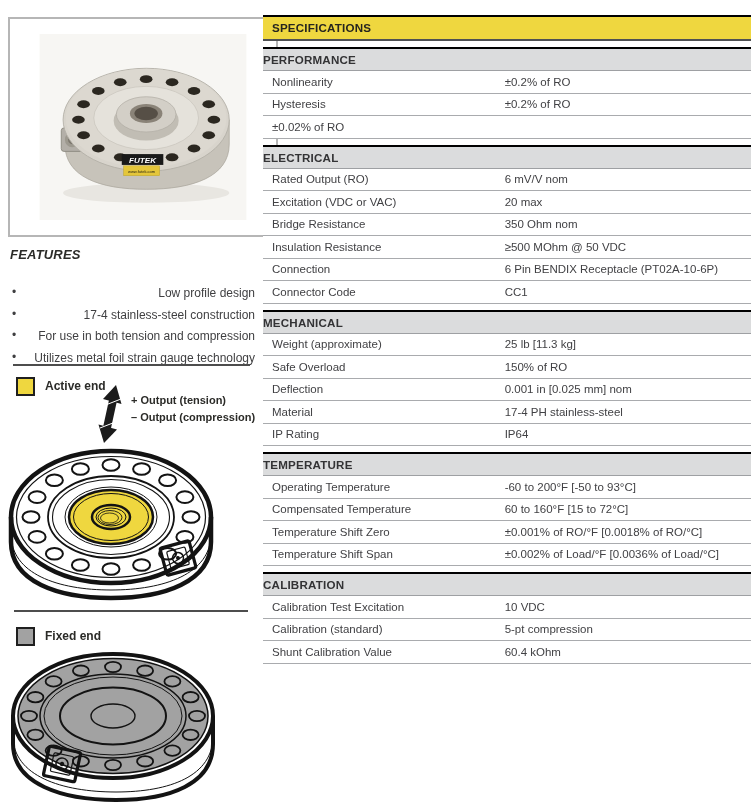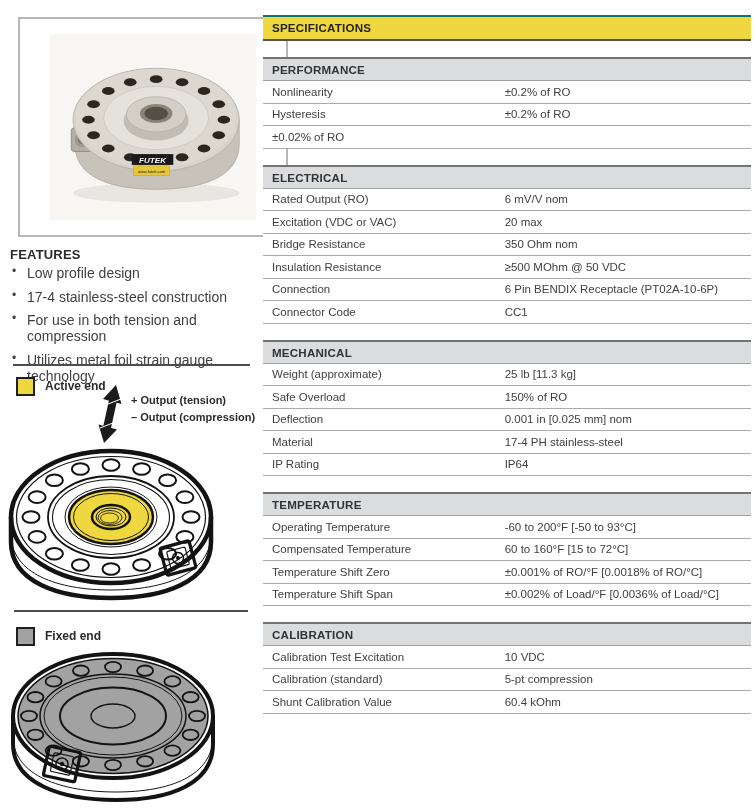--- a/index.html
+++ b/index.html
@@ -1,28 +1,28 @@
 <!DOCTYPE html>
 <html style="--accent-yellow: #efd73f; --section-gray: #dbdcdd; --fixed-gray: #a2a2a2;"><head>
 <meta charset="utf-8">
 <style>
   * { margin:0; padding:0; box-sizing:border-box; }
   html,body { background:#ffffff; }
   body { font-family:"Liberation Sans", sans-serif; }
   #page { position:relative; width:756px; height:809px; background:#fff; overflow:hidden; }
 
   
-  .photo-frame { position:absolute; left:18px; top:17px; width:270px; height:220px;
+  .photo-frame { position:absolute; left:8px; top:17px; width:270px; height:220px;
                  border:2px solid #b6b6b6; background:#fff; padding:15px; }
   .photo-frame svg { display:block; width:100%; height:100%; }
 
   .features { position:absolute; left:10px; top:247px; width:245px; }
-  .features h3 { font-size:13px; font-weight:bold; color:#2b2b28; letter-spacing:.2px; margin-bottom:3px; }
+  .features h3 { font-size:13px; font-weight:bold; color:#2b2b28; letter-spacing:.2px; margin-bottom:24px;font-style:italic; }
   .features ul { list-style:none; }
-  .features li { position:relative; padding-left:17px; font-size:14px; color:#3f3f41; margin-bottom:7.5px; }
+  .features li { position:relative; padding-left:17px; font-size:12px; color:#3f3f41; margin-bottom:7.5px;text-align:right; }
   .features li::before { content:"•"; position:absolute; left:2px; top:-1px; color:#3f3f41; font-size:12px; }
 
   .hr { position:absolute; height:0; border-top:2px solid #4d4d4d; }
   #divider-1 { left:13px; top:364px; width:237px; }
   #divider-2 { left:14px; top:610px; width:234px; }
 
   .legend { position:absolute; display:flex; align-items:flex-start; }
   #legend-active { left:16px; top:377px; }
   #legend-fixed  { left:16px; top:627px; }
   .swatch { width:19px; height:19px; border:2px solid #1f1f1f; flex:0 0 auto; }
@@ -36,24 +36,24 @@
 
   .diagram { position:absolute; }
   #diagram-active { left:6px; top:442px; width:212px; height:160px; }
   #diagram-fixed  { left:6px; top:648px; width:214px; height:158px; }
   .diagram svg { display:block; width:100%; height:100%; }
 
   
   .spec-table { position:absolute; left:263px; top:15px; width:488px; }
   .spec-title { background:var(--accent-yellow, #efd73f); color:#26251f; font-weight:bold;
                 font-size:11.6px; letter-spacing:.2px; padding:4px 9px 5px;
-                border-top:2px solid #0f766e; border-bottom:2px solid #4f5153; margin-bottom:3px; }
+                border-top:2px solid #000000; border-bottom:2px solid #4f5153; margin-bottom:3px; }
   .section-header { background:var(--section-gray, #dbdcdd); color:#333335; font-weight:bold;
-                    font-size:11.6px; letter-spacing:.2px; padding:4px 9px 4px;
-                    border-top:2px solid #737373; border-bottom:1px solid #9ea0a3; margin-top:16px; }
+                    font-size:11.6px; letter-spacing:.2px; padding:4px 0 4px;
+                    border-top:2px solid #000000; border-bottom:1px solid #9ea0a3; margin-top:6px; }
   .spec-row { display:flex; border-bottom:1px solid #a9abae; padding:4.5px 9px 5px;
               font-size:11.5px; color:#414144; background:#fff;justify-content:space-between; }
   .spec-label { width:49.5%; flex:0 0 auto; }
   .spec-value { flex:1; }
 
   
   .ink { stroke:#131313; fill:none; }
   .hub-yellow { fill:var(--accent-yellow, #efd73f); }
 </style>
 </head>

